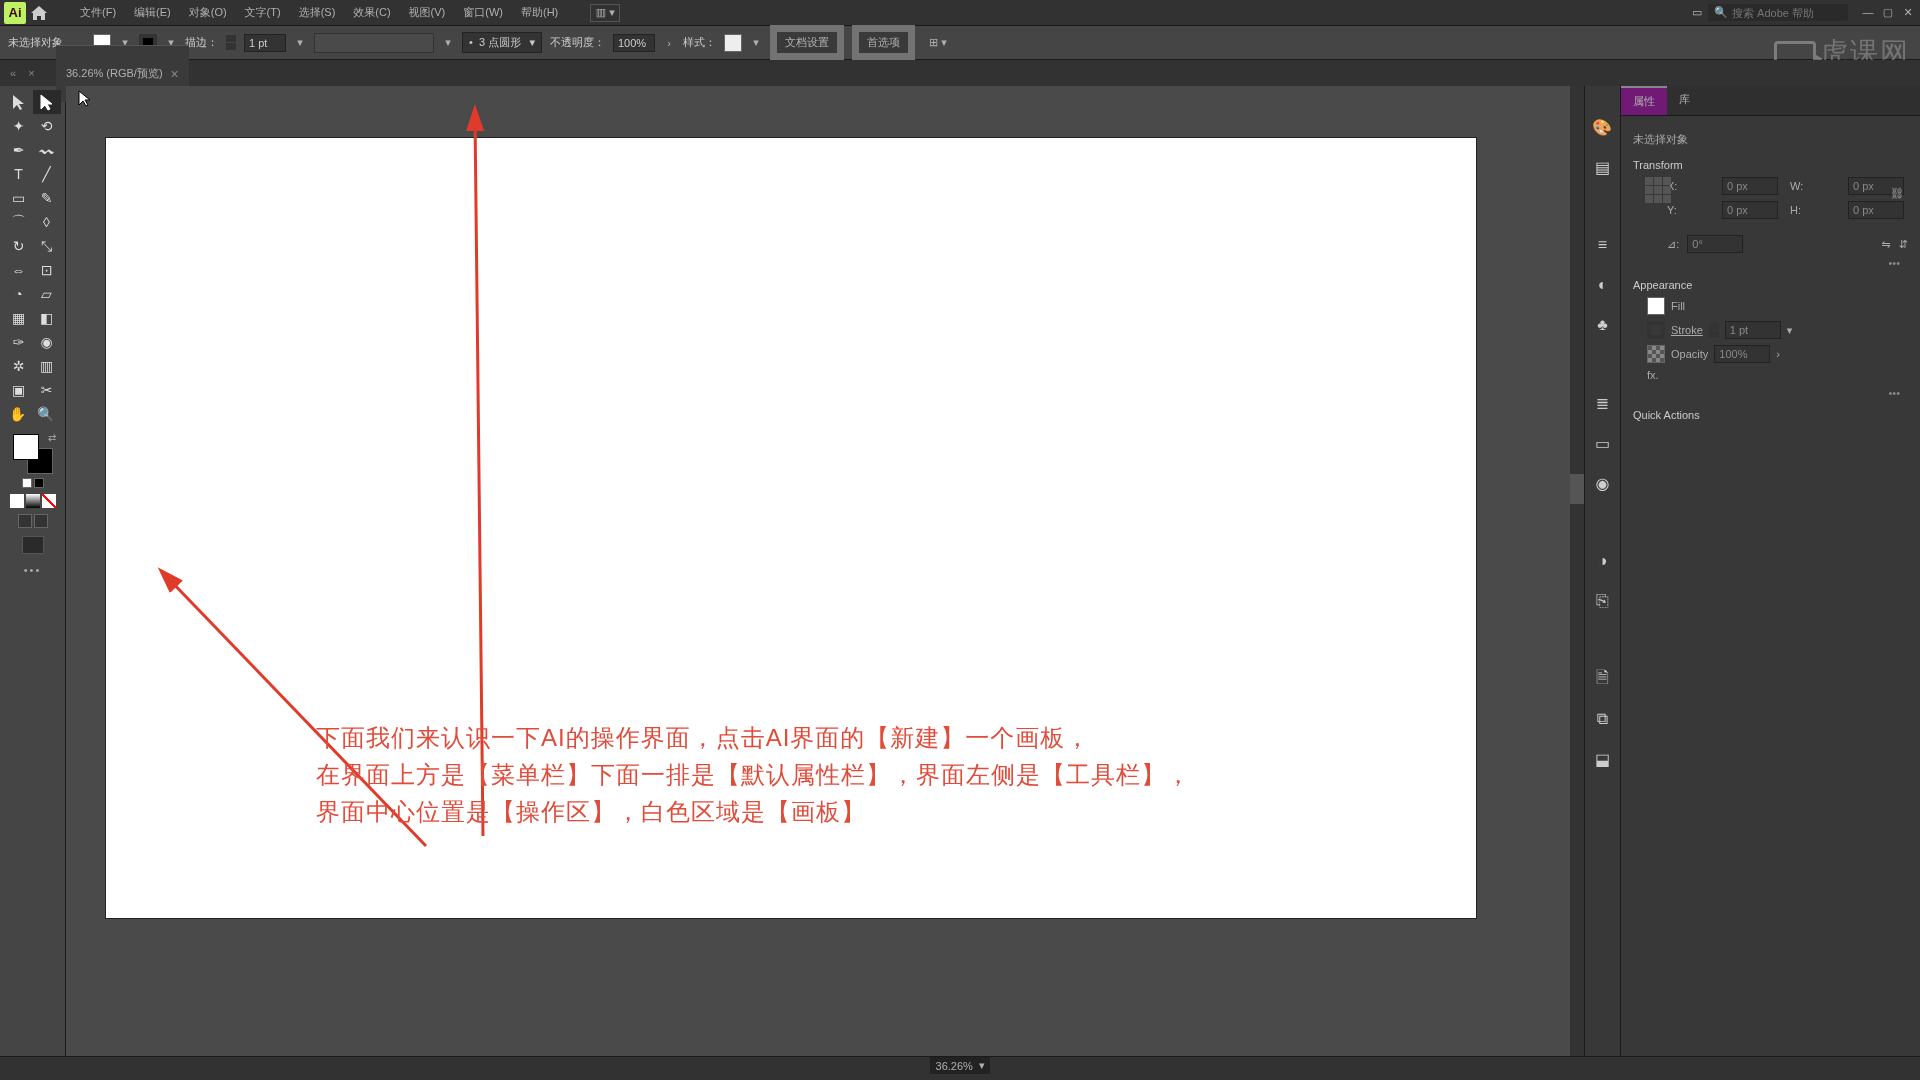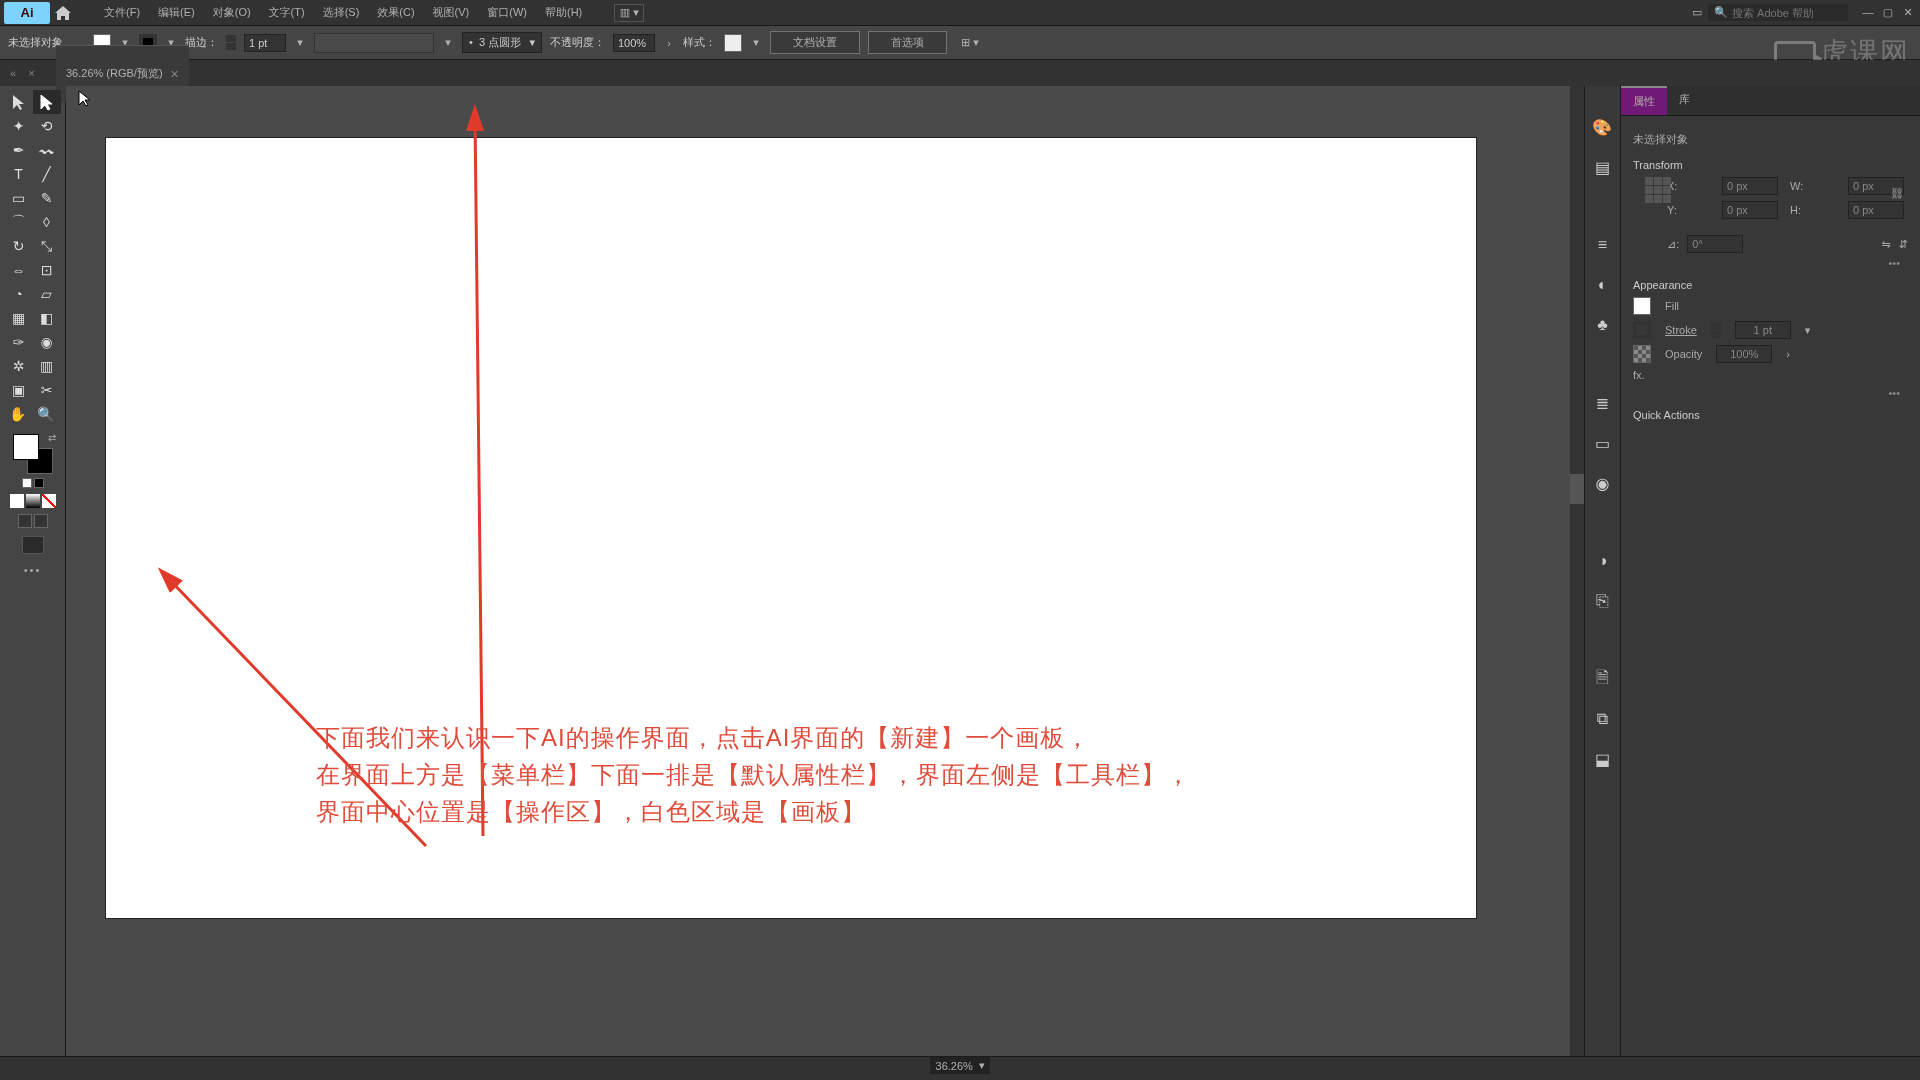--- a/index.html
+++ b/index.html
@@ -1,41 +1,41 @@
 <!DOCTYPE html>
 <html><head>
 <meta charset="utf-8">
 <style>
 * { margin: 0; padding: 0; box-sizing: border-box; font-family: "Microsoft YaHei", Arial, sans-serif; }
 body { background: #323232; color: #b0b0b0; font-size: 11px; overflow: hidden; width: 1920px; height: 1080px; }
 
 
 .menubar { height: 26px; background: #323232; display: flex; align-items: center; padding: 0 4px; gap: 2px; border-bottom: 1px solid #1a1a1a; }
-.menubar .logo { width: 46px; height: 22px; background: #7dd3fc; display: flex; align-items: center; justify-content: center; color: #3a0a00; font-weight: bold; font-size: 13px; border-radius: 2px; }
+.menubar .logo { width: 22px; height: 22px; background: #bef264; display: flex; align-items: center; justify-content: center; color: #3a0a00; font-weight: bold; font-size: 13px; border-radius: 2px; }
 .menubar .home { width: 22px; height: 22px; display: flex; align-items: center; justify-content: center; }
 .menubar .menu-item { padding: 4px 8px; cursor: pointer; }
 .menubar .right { margin-left: auto; display: flex; align-items: center; gap: 6px; }
 .menubar .search-box { display: flex; align-items: center; gap: 4px; background: #2a2a2a; padding: 2px 6px; border-radius: 2px; }
 .menubar .search-box input { background: transparent; border: none; color: #888; outline: none; width: 110px; font-size: 11px; }
 .menubar .win-ctrl { display: flex; gap: 4px; margin-left: 6px; }
 .menubar .win-ctrl span { width: 16px; text-align: center; cursor: pointer; }
 .layout-icon { width: 30px; height: 18px; display: flex; align-items: center; justify-content: center; border: 1px solid #555; }
 .wm { font-size: 28px; color: #999; letter-spacing: 2px; font-weight: 300; position: absolute; right: 10px; top: 34px; opacity: 0.55; pointer-events:none;}
 .wm .box{display:inline-block;border:3px solid #aaa;width:42px;height:28px;border-radius:4px;vertical-align:middle;position:relative;margin-right:4px;}
 .wm .box::after{content:"";position:absolute;right:-10px;top:9px;border-left:10px solid #aaa;border-top:6px solid transparent;border-bottom:6px solid transparent;}
 
 
 .controlbar { height: 34px; background: #454545; display: flex; align-items: center; padding: 0 8px; gap: 8px; border-bottom: 1px solid #1a1a1a; font-size: 11px; }
 .controlbar .lbl { color: #ccc; }
 .controlbar .swatch { width: 18px; height: 18px; border: 1px solid #666; }
 .controlbar .dd { width: 12px; display: flex; align-items: center; justify-content: center; cursor: pointer; }
 .controlbar .num-field { background: #333; border: 1px solid #222; padding: 2px 4px; width: 42px; color: #ccc; }
 .controlbar .long-field { background: #4a4a4a; border: 1px solid #333; width: 120px; height: 20px; }
 .controlbar .sel { background: #333; border: 1px solid #222; padding: 2px 6px; width: 80px; color: #ccc; display: flex; justify-content: space-between; align-items: center; }
-.controlbar .btn { background: #3a3a3a; border: 1px solid #737373; padding: 3px 22px; cursor: pointer; }
+.controlbar .btn { background: #3a3a3a; border: 7px solid #737373; padding: 3px 8px; cursor: pointer; }
 .stepper { display:flex;flex-direction:column;gap:1px;}
 .stepper span{width:10px;height:7px;background:#333;display:block;}
 
 
 .tabbar { height: 26px; background: #323232; display: flex; align-items: center; padding-left: 56px; }
 .tabbar .tab { background: #3a3a3a; padding: 20px 10px; display: flex; align-items: center; gap: 8px; border-top: 1px solid #555; margin-right: 2px; }
 .tabbar .tabclose { cursor: pointer; font-size: 14px; color: #888; }
 .tabbar .pre { position: absolute; left: 10px; display:flex; gap:12px; color:#888;}
 
 
@@ -62,21 +62,21 @@
 .rightpanel { width: 300px; background: #383838; border-left: 1px solid #1a1a1a; display: flex; flex-direction: column; font-size: 11px; }
 .rightpanel .tabs { display: flex; background: #2f2f2f; border-bottom: 1px solid #1a1a1a; }
 .rightpanel .tabs .ptab { padding: 6px 12px; cursor: pointer; }
 .rightpanel .tabs .ptab.active { background: #701a75; border-top: 2px solid #888; }
 .rightpanel .section { padding: 10px 12px; color: #aaa; }
 .rightpanel .sectitle { color: #ccc; margin: 8px 0 6px; font-size: 11px; }
 .rightpanel .grid2 { display: grid; grid-template-columns: auto 60px auto 60px; gap: 6px 8px; align-items: center; margin-left: 34px;}
 .rightpanel .field { background: #333; border: 1px solid #222; padding: 2px 4px; color: #888; width: 56px; }
 .rightpanel .refbox{width:26px;height:26px;position:absolute;left:12px;display:grid;grid-template-columns:repeat(3,1fr);grid-template-rows:repeat(3,1fr);gap:1px;}
 .rightpanel .refbox span{background:#555;}
-.rightpanel .approw { display: flex; align-items: center; gap: 14px; margin: 6px 0; text-align: center; }
+.rightpanel .approw { display: flex; align-items: center; gap: 6px; margin: 6px 14px; }
 .rightpanel .approw .sw { width: 18px; height: 18px; border: 1px solid #666; }
 .rightpanel .menu3{position:absolute;right:8px;color:#888;}
 .rightpanel .transform-block{position:relative;padding-left:0;}
 
 
 .statusbar { height: 32px; background: #323232; border-top: 1px solid #1a1a1a; display: flex; align-items: center; padding: 0 8px; gap: 10px; font-size: 11px; flex-direction: column; }
 .statusbar .zoom { background: #222; padding: 2px 6px; display: flex; align-items: center; gap: 6px; }
 .statusbar .nav { display: flex; gap: 4px; align-items: center; }
 .statusbar .nav span { cursor: pointer; padding: 0 2px; }
 .statusbar .artnum { background: #222; padding: 2px 6px; width: 34px; }

